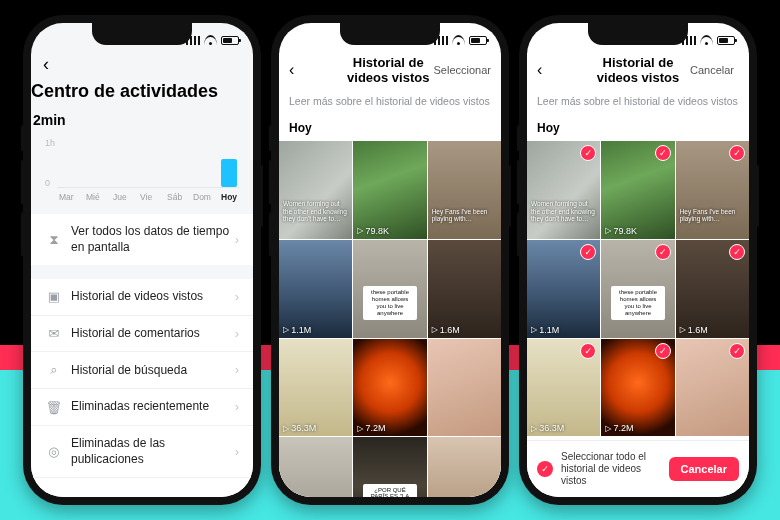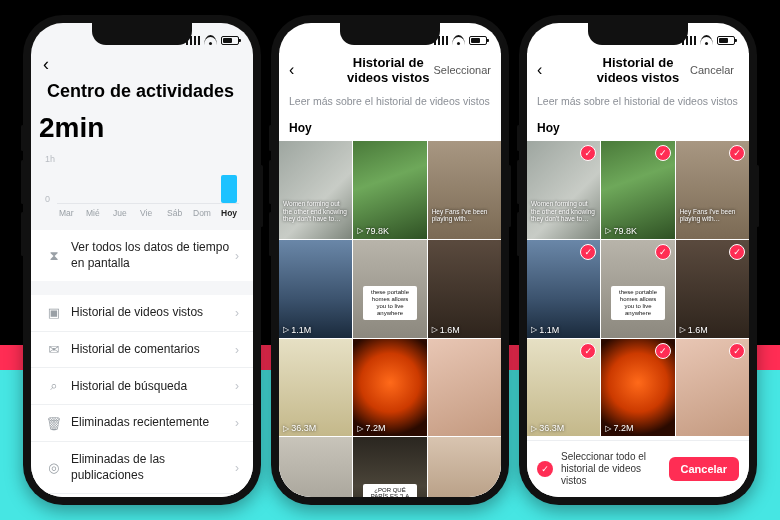--- a/index.html
+++ b/index.html
@@ -22,23 +22,23 @@
   .sig{width:14px;height:9px;background:linear-gradient(to right,#111 0 2px,transparent 2px 4px,#111 4px 6px,transparent 6px 8px,#111 8px 10px,transparent 10px 12px,#111 12px 14px)}
   .wifi{width:13px;height:10px;position:relative}
   .wifi:before{content:"";position:absolute;inset:0;border:2px solid #111;border-bottom:none;border-left:none;border-right:none;border-radius:50% 50% 0 0/100% 100% 0 0}
   .wifi:after{content:"";position:absolute;bottom:0;left:5px;width:3px;height:3px;background:#111;border-radius:50%}
   .bat{width:18px;height:9px;border:1px solid #111;border-radius:2px;position:relative}
   .bat:before{content:"";position:absolute;inset:1px;right:6px;background:#111;border-radius:1px}
   .bat:after{content:"";position:absolute;right:-3px;top:2px;width:2px;height:3px;background:#111;border-radius:0 1px 1px 0}
   
   .hdr1{display:flex;align-items:center;padding:2px 12px 8px}
   .back{font-size:18px;font-weight:300;line-height:1}
-  .title1{font-size:18px;font-weight:700;padding:0 16px 10px}
+  .title1{font-size:18px;font-weight:700;padding:0 0 10px}
   .sub{font-size:10px;color:#9aa0a6;padding:4px 14px 0}
-  .big{font-size:28px;font-weight:700;padding:0 8px 6px}
+  .big{font-size:14px;font-weight:700;padding:0 2px 6px}
   .chart{height:64px;margin:4px 14px 12px;position:relative}
   .chart .ylab{position:absolute;left:0;font-size:9px;color:#b8bcc2}
   .chart .ylab.t{top:0}.chart .ylab.b{bottom:14px}
   .chart .base{position:absolute;left:12px;right:0;bottom:14px;height:1px;background:#e4e6ea}
   .chart .bar{position:absolute;right:2px;bottom:15px;width:16px;height:28px;background:#1dc2ff;border-radius:2px}
   .chart .xlab{position:absolute;bottom:0;font-size:8.5px;color:#9aa0a6}
   .row{display:flex;align-items:center;padding:10px 14px;font-size:12px;color:#222;border-top:1px solid #eef0f2;background:#fff}
   .row.first{border-top:none;margin-top:6px}
   .sect-gap{height:8px;background:#f5f6f8}
   .row .ric{width:18px;flex:none;color:#9aa0a6;font-size:13px;text-align:center;margin-right:8px}

